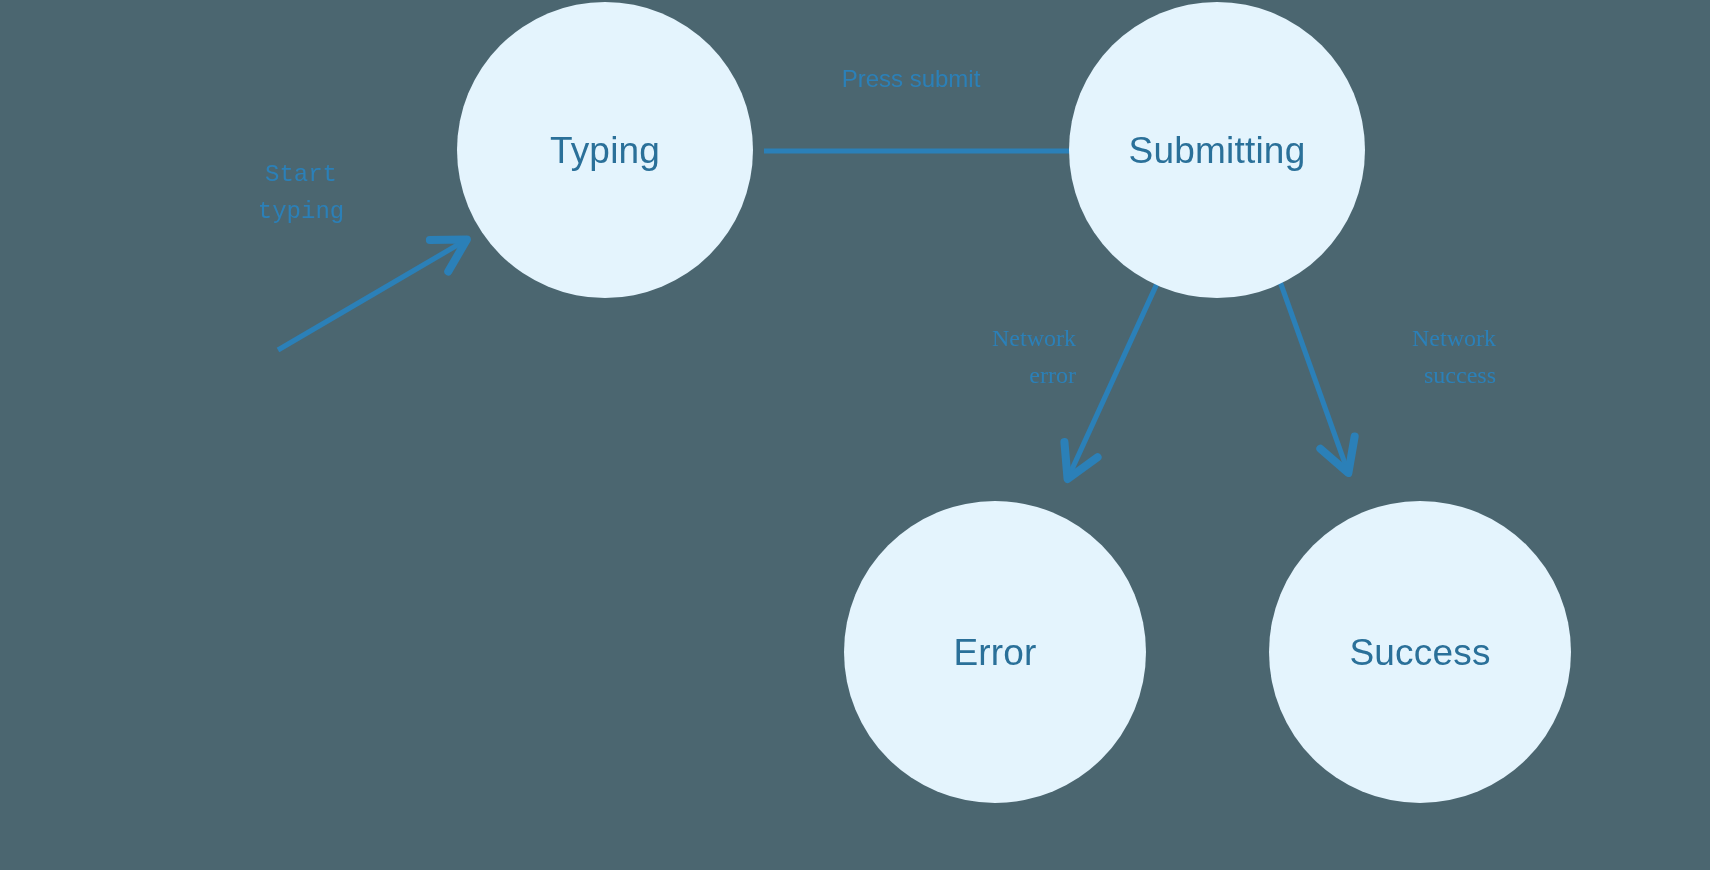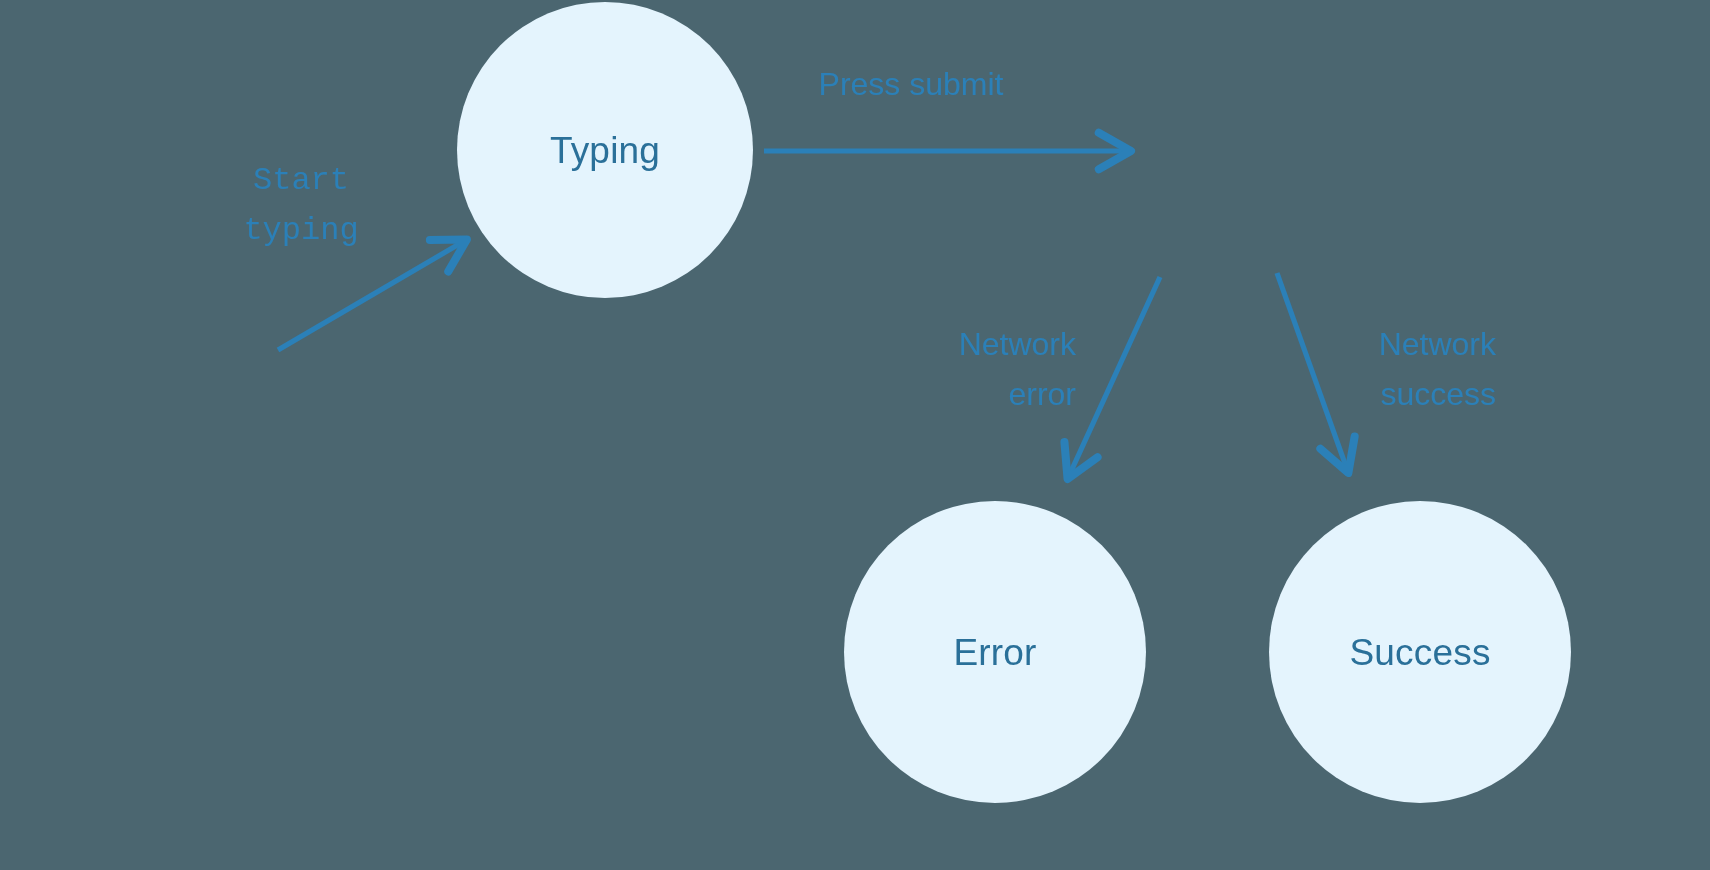--- a/index.html
+++ b/index.html
@@ -35,28 +35,28 @@
     font-size: 37px;
     font-weight: 400;
     letter-spacing: 0.2px;
     line-height: 1;
     white-space: nowrap;
     user-select: none;
   }
   .edge-label {
     position: absolute;
     color: #2b80b8;
-    font-size: 32px;
+    font-size: 24px;
     font-weight: 400;
     line-height: 1.56;
     white-space: pre-line;
     user-select: none;
   }
   .edge-label.center  { text-align: center; }
-  .edge-label.right   { text-align: right; }
+  .edge-label.right   { text-align: right; font-family: Liberation Serif, serif; }
 </style>
 </head>
 <body>
 
 <div id="stage">
 
   <svg id="edge-layer" viewBox="0 0 1710 870" width="1710" height="870" xmlns="http://www.w3.org/2000/svg">
     <defs>
       <marker id="arrowhead" markerWidth="9" markerHeight="9" refX="7.2" refY="4.5" orient="auto" markerUnits="strokeWidth">
         <path d="M 1.2 1 L 7.4 4.5 L 1.2 8" fill="none" stroke="#2b80b8" stroke-width="1.55" stroke-linecap="round" stroke-linejoin="round"></path>
@@ -78,20 +78,23 @@
     <g>
       <line x1="1277" y1="273" x2="1348" y2="472" stroke="#2b80b8" stroke-width="5.2" stroke-linecap="butt" marker-end="url(#arrowhead)"></line>
     </g>
   </svg>
 
 
   <div class="node" style="left:457px; top:2px; width:296px; height:296px;">
     <span class="node-label">Typing</span>
   </div>
 
+  <div class="node" style="left:1069px; top:2px; width:296px; height:296px;">
+    <span class="node-label">Submitting</span>
+  </div>
 
   <div class="node" style="left:844px; top:501px; width:302px; height:302px;">
     <span class="node-label">Error</span>
   </div>
 
   <div class="node" style="left:1269px; top:501px; width:302px; height:302px;">
     <span class="node-label">Success</span>
   </div>
 
   <div class="edge-label center" style="left:228px; top:156px; width:146px;font-family:Liberation Mono, monospace;">Start

